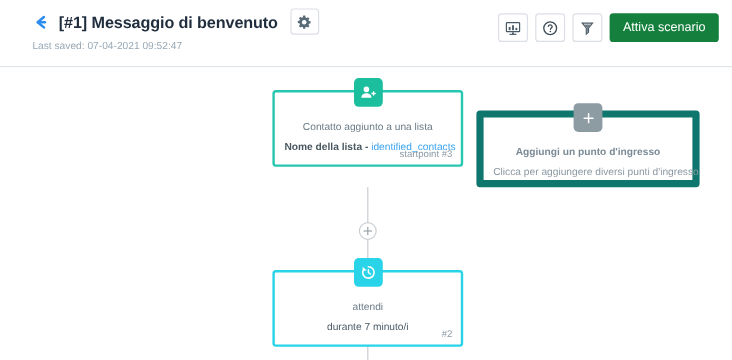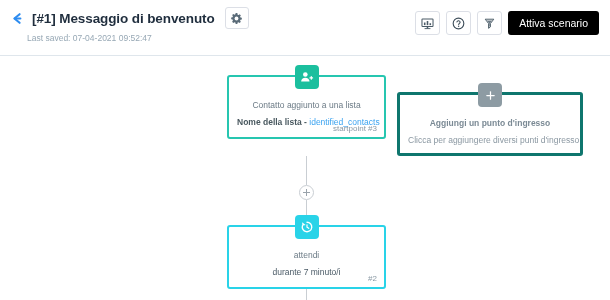--- a/index.html
+++ b/index.html
@@ -23,21 +23,21 @@
   .header {
     position: absolute;
     left: 0; top: 0;
     width: 610px; height: 56px;
     background: #ffffff;
     border-bottom: 1px solid #dfe6ec;
   }
 
   .title-row {
     position: absolute;
-    left: 10px; top: 7px;
+    left: 27px; top: 7px;
     display: flex;
     align-items: center;
     gap: 7px;
   }
 
   .back-arrow {
     width: 15px; height: 15px;
     display: flex; align-items: center; justify-content: center;
     color: #2d8cf0;
     cursor: pointer;
@@ -87,21 +87,21 @@
     border-radius: 3px;
     background: #ffffff;
     display: flex; align-items: center; justify-content: center;
     cursor: pointer;
   }
   .icon-btn svg { display: block; }
 
   .primary-btn {
     height: 24px;
     padding: 0 11px;
-    background: #000000;
+    background: #15803d;
     border: none;
     border-radius: 3px;
     color: #ffffff;
     font-size: 10.5px;
     font-family: "Liberation Sans", sans-serif;
     cursor: pointer;
     white-space: nowrap;
     display: flex; align-items: center;
   }
 
@@ -140,21 +140,21 @@
   .plus-circle::after  { width: 1px; height: 7px; }
 
   
   .node {
     position: absolute;
     border-radius: 3px;
     background: #ffffff;
   }
   .node.teal   { border: 2px solid #26c6b0; }
   .node.cyan   { border: 2px solid #29d3e8; }
-  .node.dashed { border: 3px solid #0f766e; }
+  .node.dashed { border: 6px solid #0f766e; }
 
   .node-badge {
     position: absolute;
     left: 50%;
     transform: translate(-50%, -50%);
     top: 0;
     width: 24px; height: 24px;
     border-radius: 4px;
     display: flex; align-items: center; justify-content: center;
     cursor: pointer;

